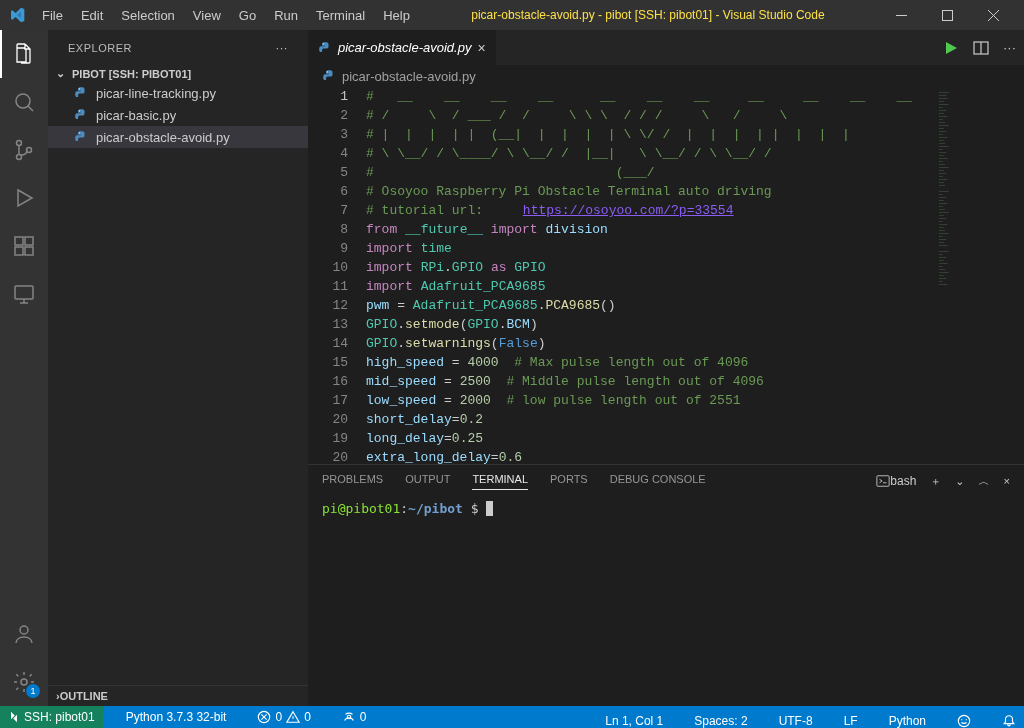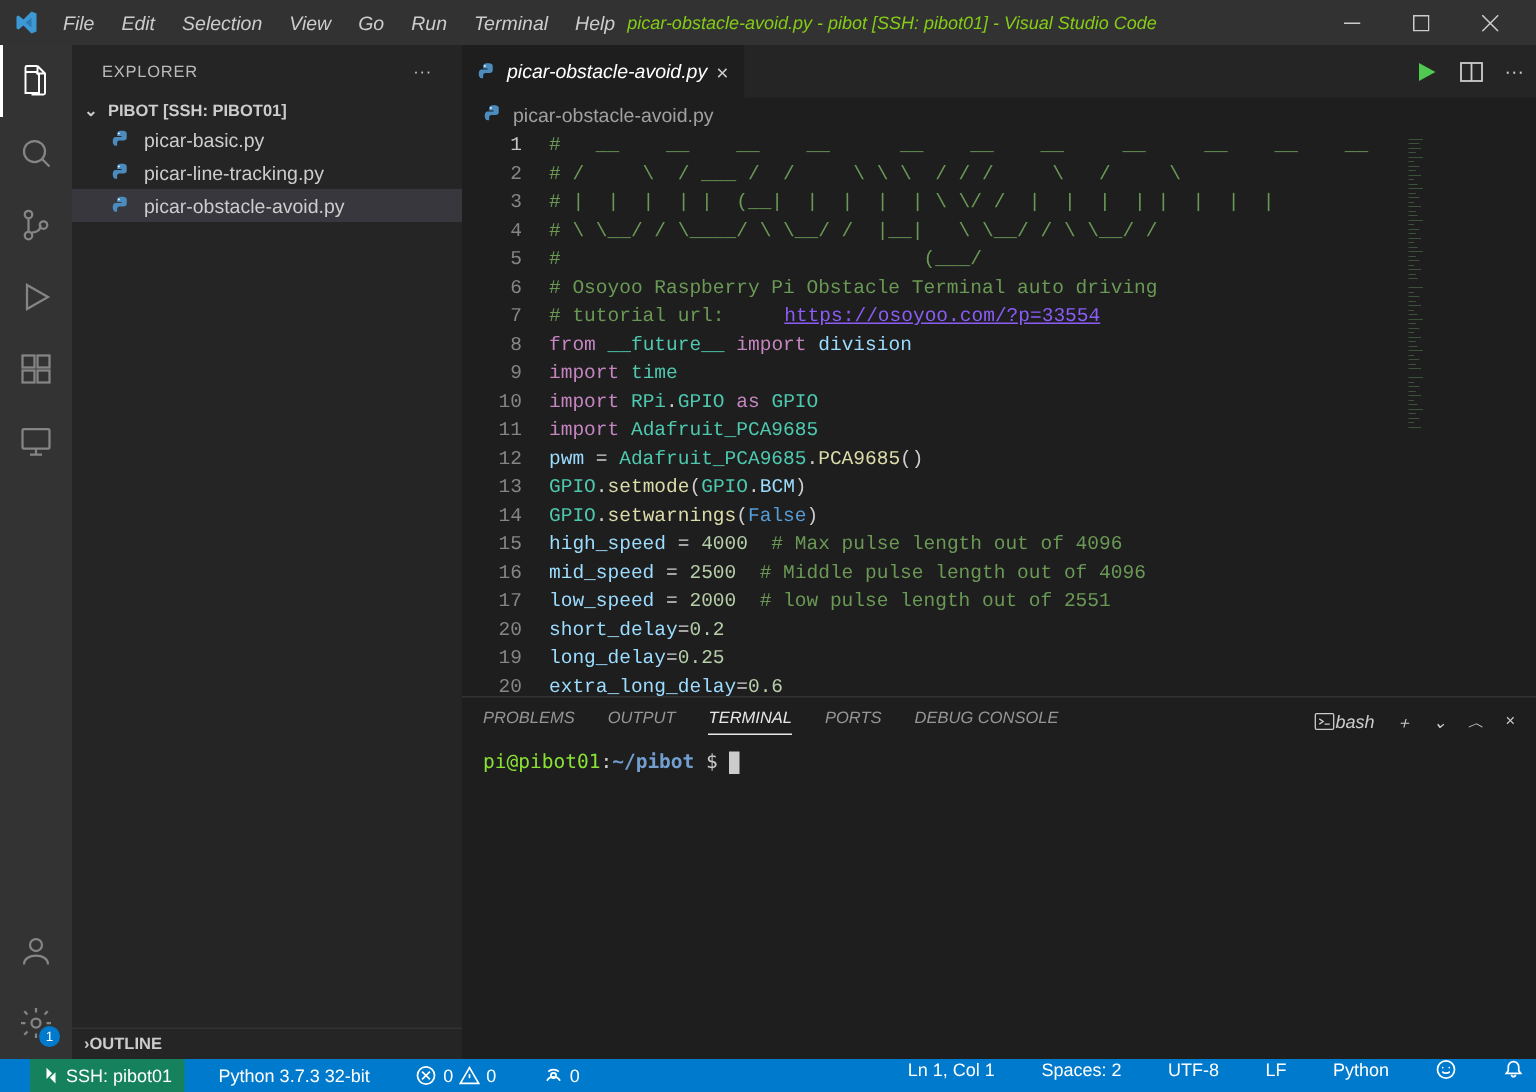--- a/index.html
+++ b/index.html
@@ -13,26 +13,25 @@
   overflow: hidden;
   display: flex;
   flex-direction: column;
 }
 .title-bar {
   height: 30px;
   background: #323233;
   display: flex;
   align-items: center;
   padding: 0 8px;
-  font-style: italic;
 }
 .title-bar .logo { width: 18px; height: 18px; margin-right: 8px; display: flex; align-items: center; justify-content: center; }
 .menu-bar { display: flex; gap: 2px; }
 .menu-item { padding: 4px 8px; cursor: pointer; color: #cccccc; }
-.title-text { flex: 1; color: #84cc16; font-size: 12px; }
+.title-text { flex: 1; text-align: center; color: #fde047; font-size: 12px; }
 .window-controls { display: flex; gap: 0; }
 .window-btn { width: 46px; height: 30px; display: flex; align-items: center; justify-content: center; cursor: pointer; color: #cccccc; }
 .main-area { flex: 1; display: flex; overflow: hidden; }
 .activity-bar {
   width: 48px;
   background: #333333;
   display: flex;
   flex-direction: column;
   align-items: center;
 }
@@ -191,37 +190,35 @@
   flex-direction: column;
 }
 .panel-tabs {
   height: 32px;
   display: flex;
   align-items: center;
   padding: 0 14px;
   gap: 22px;
   font-size: 11px;
   color: #969696;
-  font-style: italic;
 }
 .panel-tab { cursor: pointer; padding-bottom: 4px; }
 .panel-tab.active { color: #e7e7e7; border-bottom: 1px solid #e7e7e7;}
 .panel-right { margin-left: auto; display: flex; gap: 14px; align-items: center; color: #cccccc;}
 .panel-body { flex: 1; padding: 4px 14px; font-family: Consolas, monospace; font-size: 13px; }
 .term-user { color: #8ae234; font-weight: normal;}
 .term-path { color: #729fcf; font-weight: bold;}
 .term-cursor { display: inline-block; width: 7px; height: 15px; background: #cccccc; vertical-align: text-bottom;}
 .status-bar {
   height: 22px;
   background: #007acc;
   display: flex;
-  align-items: flex-start;
+  align-items: flex-end;
   font-size: 12px;
   color: #ffffff;
-  padding-left: 20px;
 }
 .status-remote { background: #16825d; height: 100%; display: flex; align-items: center; padding: 0 8px; gap: 4px;}
 .status-item { padding: 0 8px; display: flex; align-items: center; gap: 4px; cursor: pointer; height: 100%; margin-left: 15px;}
 .status-right { margin-left: auto; display: flex; }
 svg { display: block; }
 </style>
 </head>
 <body>
 
 <div class="title-bar">
@@ -331,30 +328,30 @@
       <span>PIBOT [SSH: PIBOT01]</span>
     </div>
     <div class="file-tree">
       <div class="file-item">
         <span class="file-icon">
             <svg width="14" height="14" viewBox="0 0 24 24">
               <path fill="#4b8bbe" d="M12 2c-5 0-5 3-5 3v3h5v1H5s-3 0-3 5 3 5 3 5h2v-3s0-3 3-3h5s3 0 3-3V5s0-3-5-3h-1z"></path>
               <circle cx="9" cy="5" r="1" fill="#fff"></circle>
             </svg>
           </span>
-        <span>picar-basic.py</span>
+        <span>picar-line-tracking.py</span>
       </div>
       <div class="file-item">
         <span class="file-icon">
             <svg width="14" height="14" viewBox="0 0 24 24">
               <path fill="#4b8bbe" d="M12 2c-5 0-5 3-5 3v3h5v1H5s-3 0-3 5 3 5 3 5h2v-3s0-3 3-3h5s3 0 3-3V5s0-3-5-3h-1z"></path>
               <circle cx="9" cy="5" r="1" fill="#fff"></circle>
             </svg>
           </span>
-        <span>picar-line-tracking.py</span>
+        <span>picar-basic.py</span>
       </div>
       <div class="file-item selected">
         <span class="file-icon">
             <svg width="14" height="14" viewBox="0 0 24 24">
               <path fill="#4b8bbe" d="M12 2c-5 0-5 3-5 3v3h5v1H5s-3 0-3 5 3 5 3 5h2v-3s0-3 3-3h5s3 0 3-3V5s0-3-5-3h-1z"></path>
               <circle cx="9" cy="5" r="1" fill="#fff"></circle>
             </svg>
           </span>
         <span>picar-obstacle-avoid.py</span>
       </div>

